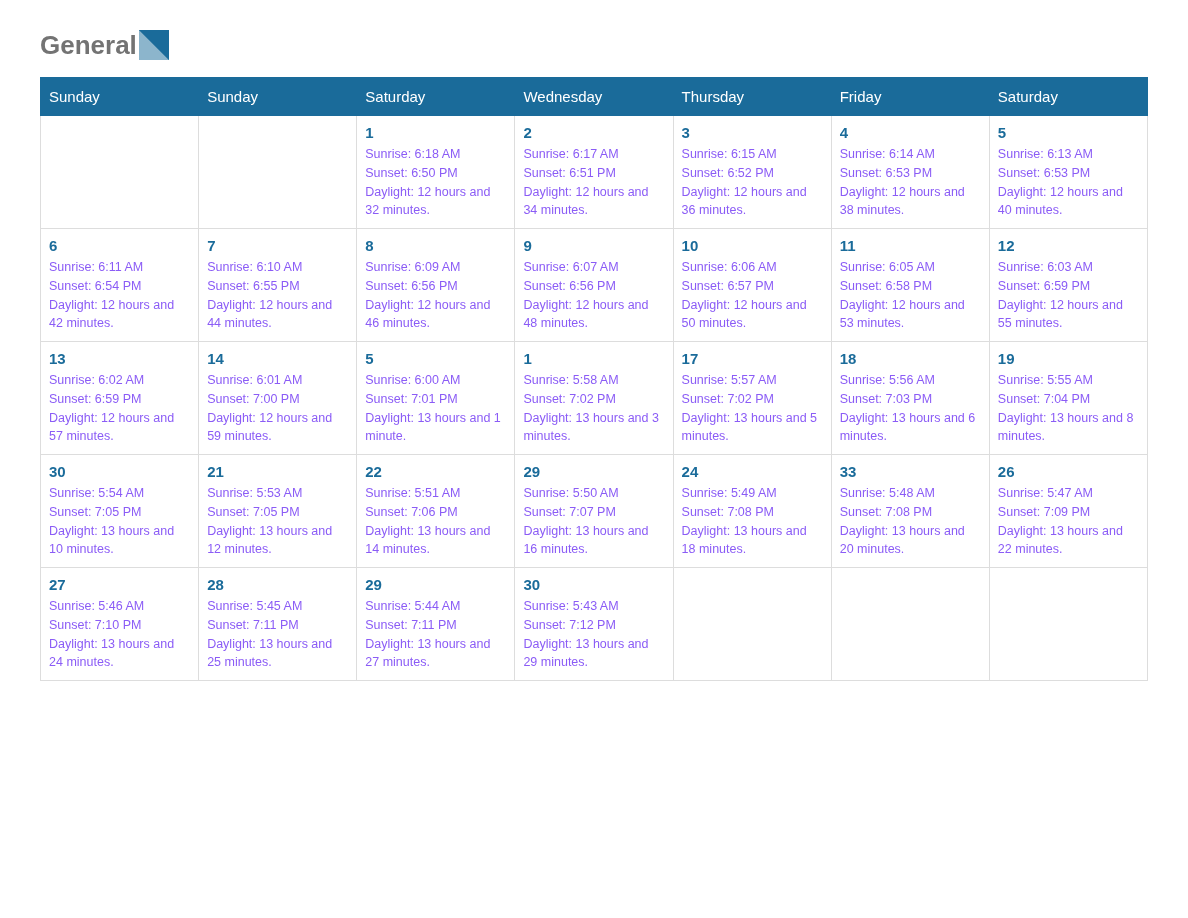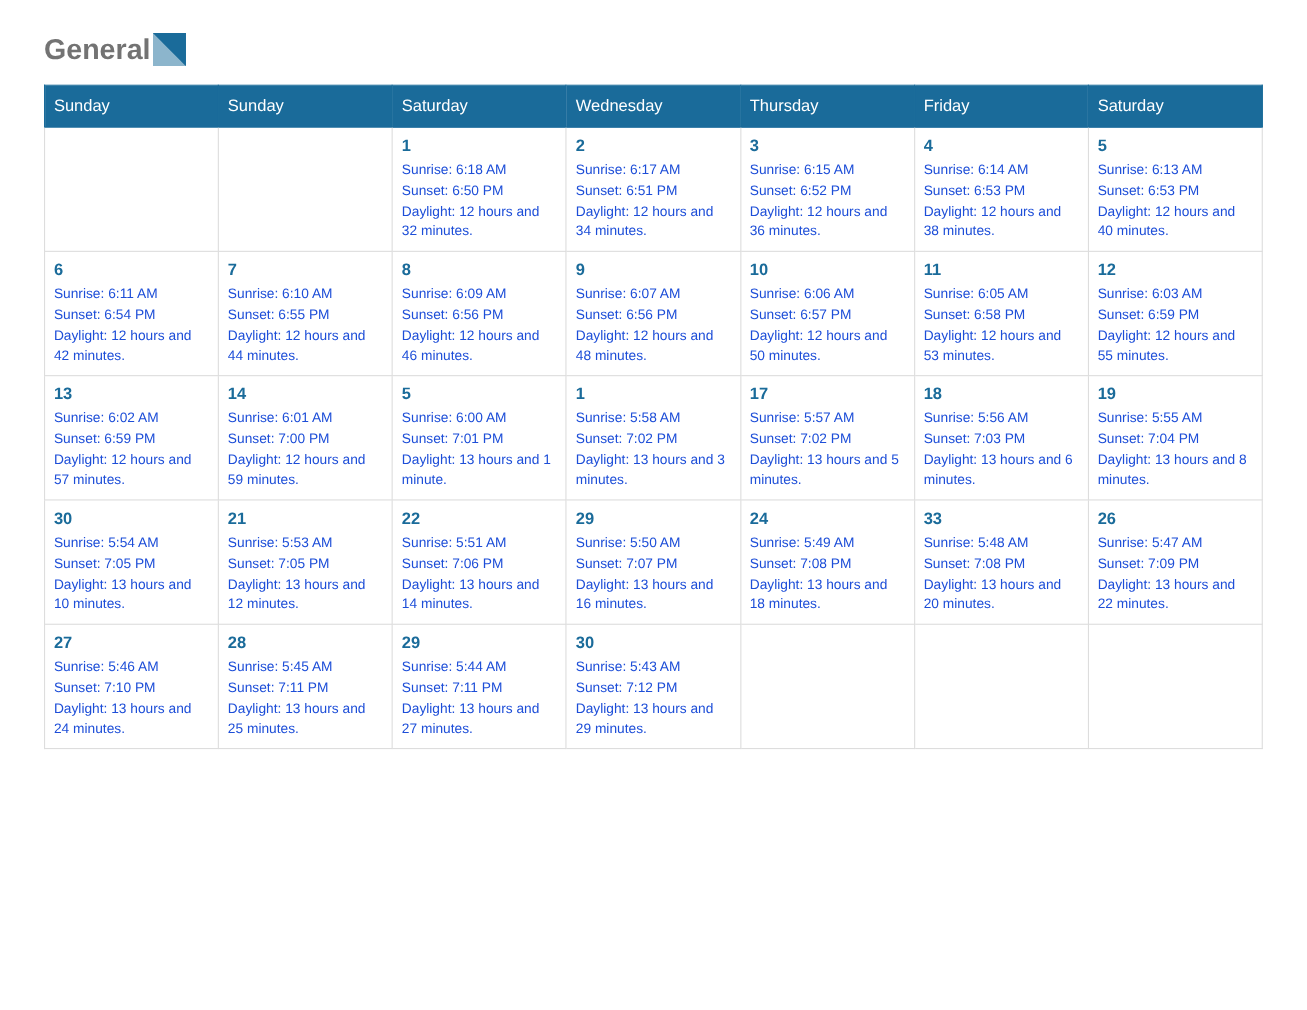--- a/index.html
+++ b/index.html
@@ -72,21 +72,21 @@
     }
     .day-num {
       font-size: 15px;
       font-weight: bold;
       color: #1a6b9a;
       display: block;
       margin-bottom: 4px;
     }
     .day-info {
       font-size: 12.5px;
-      color: #1d4ed8;
+      color: #8b5cf6;
       line-height: 1.5;
     }
     .empty-cell {
       background: #fff;
     }
     .calendar tr td {
       height: 110px;
     }
   </style>
 </head>

